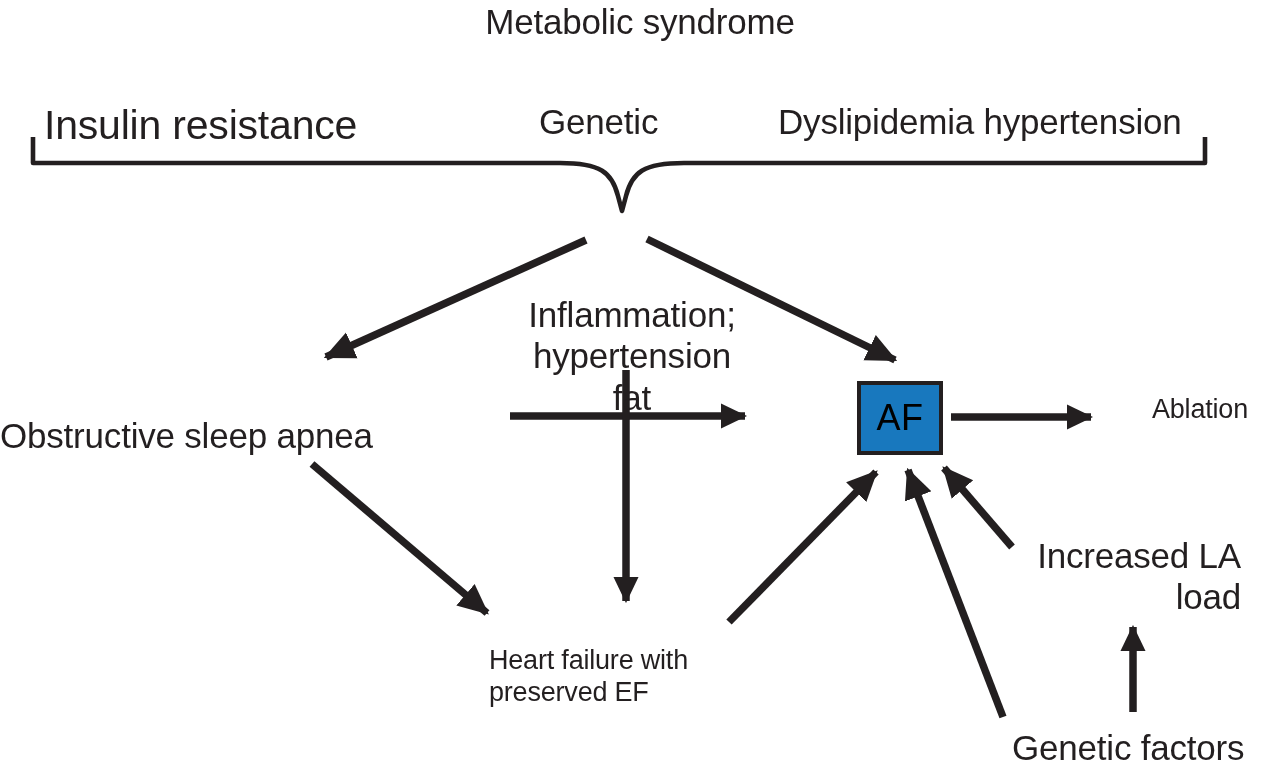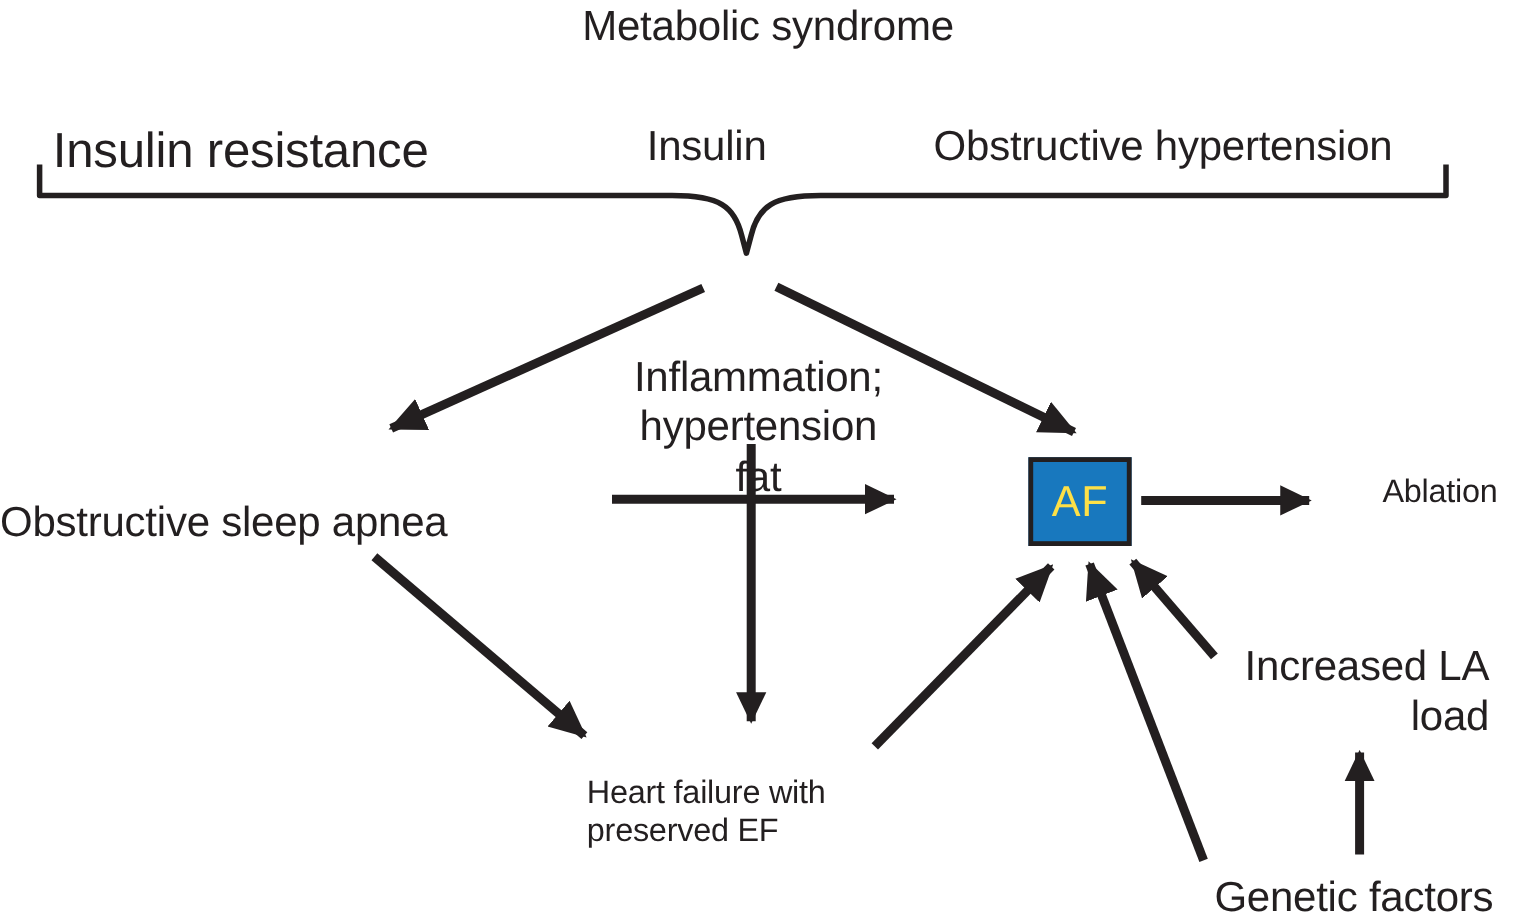--- a/index.html
+++ b/index.html
@@ -99,21 +99,21 @@
     top: 381px;
     width: 86px;
     height: 74px;
     box-sizing: border-box;
     border: 4px solid #231f20;
     display: flex;
     align-items: center;
     justify-content: center;
   }
   #af-box-label {
-    color: #fde047;
+    color: #000000;
     font-size: 36px;
     font-family: "Liberation Sans", sans-serif;
     line-height: 1;
     letter-spacing: 0.5px;
   }
 </style>
 </head>
 <body>
 
 <div id="canvas" style="background: rgb(255, 255, 255);">
@@ -158,23 +158,23 @@
 
     <line x1="1133" y1="712" x2="1133" y2="627" stroke="#231f20" stroke-width="7.5" marker-end="url(#arrowheadWide)"></line>
 
     <line x1="951" y1="417" x2="1091" y2="417" stroke="#231f20" stroke-width="7.5" marker-end="url(#arrowheadWide)"></line>
   </svg>
 
   <div class="node-label lbl-title">Metabolic syndrome</div>
 
   <div class="node-label lbl-insulin">Insulin resistance</div>
 
-  <div class="node-label lbl-obesity">Insulin</div>
+  <div class="node-label lbl-obesity">Genetic</div>
 
-  <div class="node-label lbl-dyslip">Obstructive hypertension</div>
+  <div class="node-label lbl-dyslip">Dyslipidemia hypertension</div>
 
   <div class="node-label lbl-inflam">Inflammation; hypertension fat</div>
 
   <div class="node-label lbl-osa">Obstructive sleep apnea</div>
 
   <div class="node-label lbl-ablation">Ablation</div>
 
   <div class="node-label lbl-la">Increased LA load</div>
 
   <div class="node-label lbl-hfpef">Heart failure with preserved EF</div>

